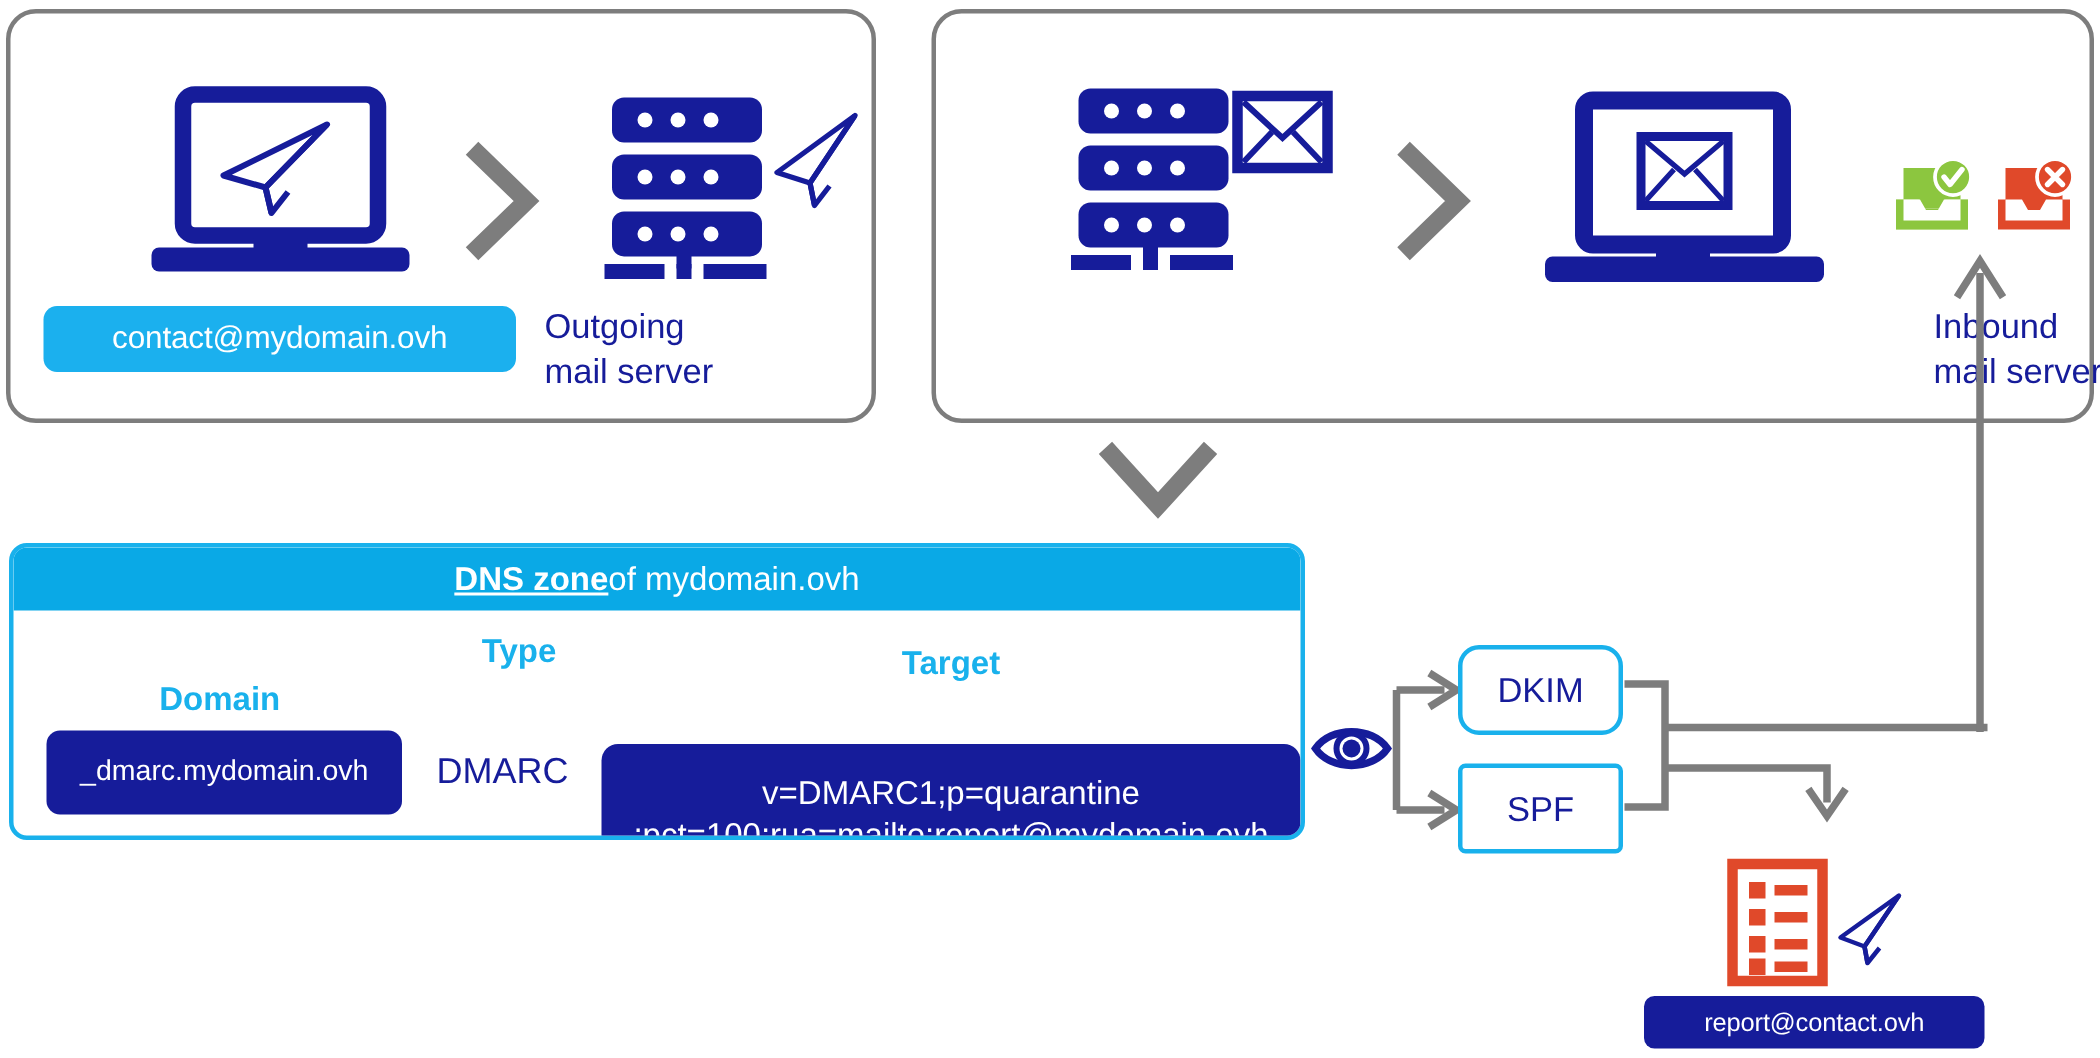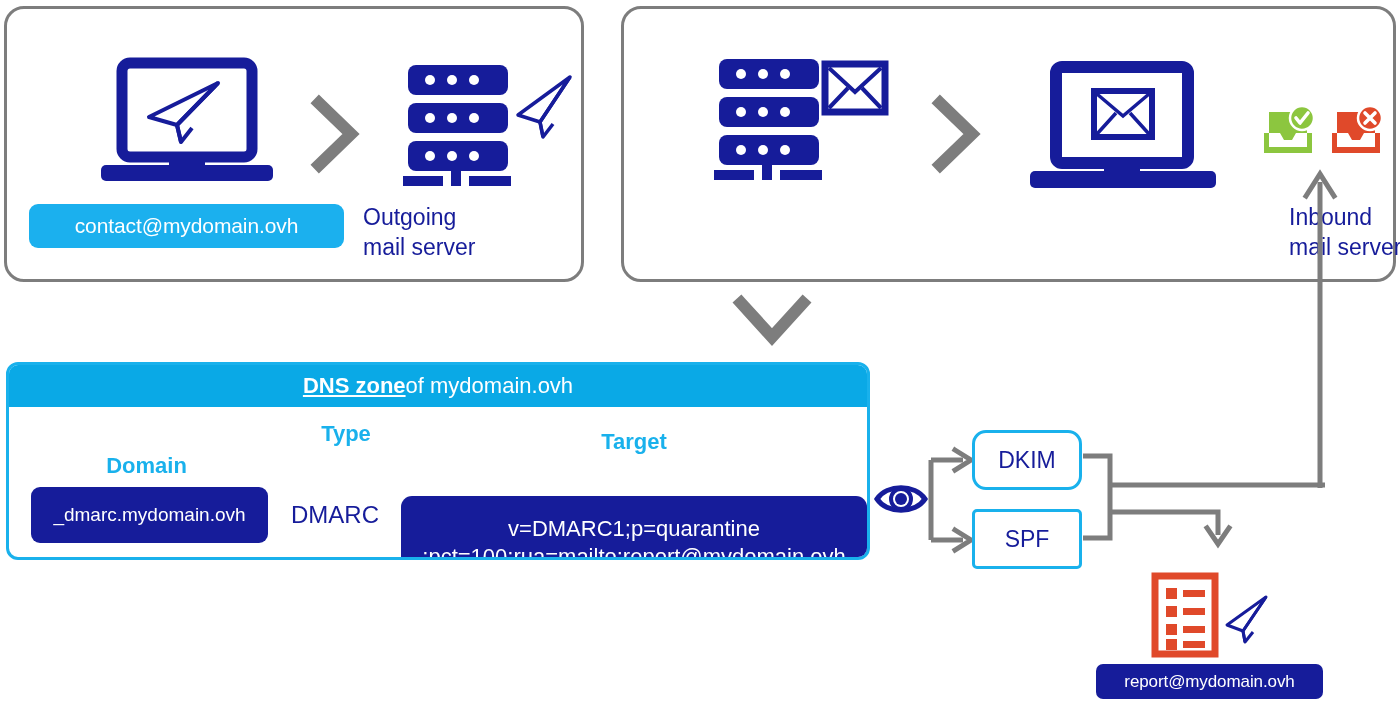--- a/index.html
+++ b/index.html
@@ -308,15 +308,15 @@
   </svg>
 
   <svg class="abs" style="left:1222px;top:592px;" width="52" height="54" viewBox="0 0 52 54">
     <g fill="none" stroke="#161C9A" stroke-width="3" stroke-linejoin="round">
       <path d="M44 5 L5 33 L21 39 L44 5 Z"></path>
       <path d="M44 5 L21 39 L23 50 L31 40"></path>
       <path d="M21 39 L23 50"></path>
     </g>
   </svg>
 
-  <div class="badge badge-navy" id="badge-report">report@mydomain.ovh</div>
+  <div class="badge badge-navy" id="badge-report">report@contact.ovh</div>
 
 </div>
 
 </body></html>

